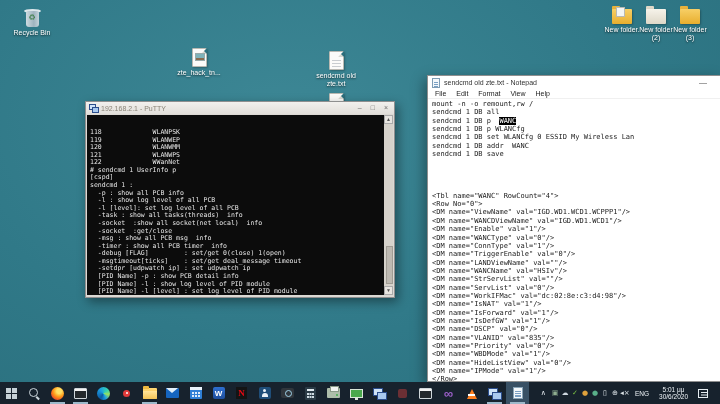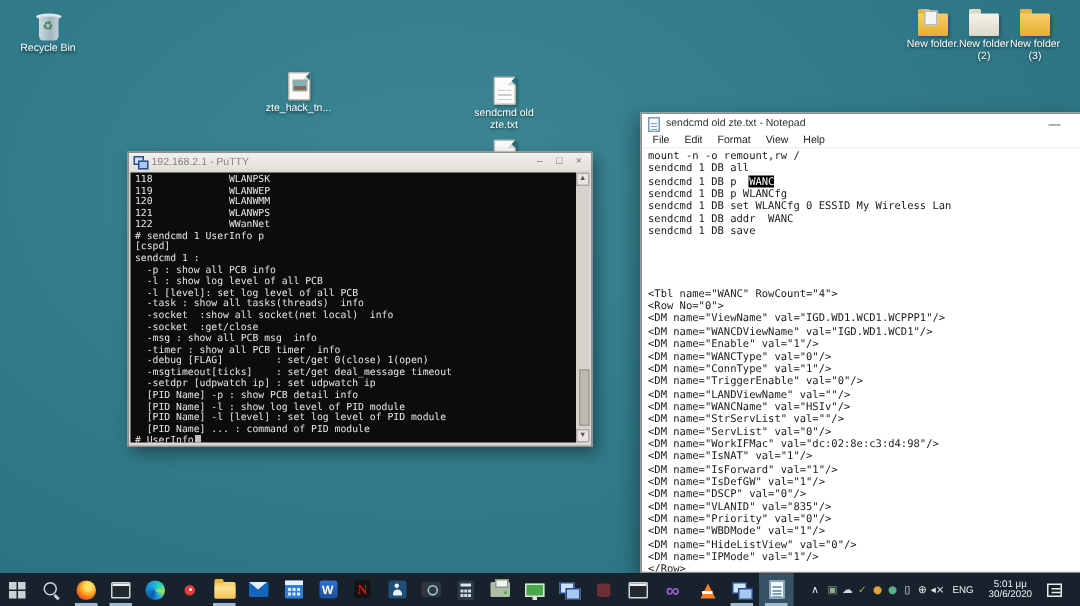--- a/index.html
+++ b/index.html
@@ -41,21 +41,21 @@
   .putty{position:absolute;left:85px;top:101px;width:310px;height:197px;z-index:10;
     background:#dcd9d4;border:1px solid #8f8f8f;box-shadow:3px 4px 10px rgba(0,0,0,.4)}
   .putty-tb{height:12px;background:linear-gradient(#f2f0ed,#e2dfda);display:flex;align-items:center;padding:0 3px}
   .putty-ico{width:9px;height:8px;position:relative;margin-right:3px}
   .putty-ico::before{content:"";position:absolute;left:0;top:0;width:5px;height:4px;background:#cfe3f7;border:1px solid #2b4d8c}
   .putty-ico::after{content:"";position:absolute;left:3px;top:3px;width:5px;height:4px;background:#a9c9ef;border:1px solid #2b4d8c}
   .putty-title{font-size:7px;color:#8a8478;flex:1;white-space:nowrap;overflow:hidden}
   .win-btns{display:flex;gap:9px;padding-right:3px}
   .win-btns span{font-size:7px;line-height:8px;color:#6e6e6e}
   .putty-term{position:absolute;left:1px;top:13px;right:10px;bottom:2px;background:#0c0c0c;
-    padding:1px 0 0 3px;font-family:"DejaVu Sans Mono", monospace;font-size:6.5px;color:#e6e6e6;
+    padding:14px 0 0 3px;font-family:"DejaVu Sans Mono", monospace;font-size:6.5px;color:#e6e6e6;
     white-space:pre;overflow:hidden}
   .tline{height:7.58px;line-height:7.58px}
   .cursor{display:inline-block;width:4px;height:6px;background:#bfbfbf;margin-left:1px;vertical-align:-1px}
   .putty-scroll{position:absolute;top:13px;right:1px;bottom:2px;width:9px;background:#d6d2cb;
     display:flex;flex-direction:column;justify-content:space-between;align-items:center}
   .sb-btn{width:9px;height:9px;background:#e8e5e0;border:1px solid #aaa;font-size:5px;line-height:7px;
     text-align:center;color:#555}
   .sb-thumb{position:absolute;right:1px;bottom:13px;width:7px;height:38px;background:#bdb9b1;border:1px solid #a09c94}
 
   

